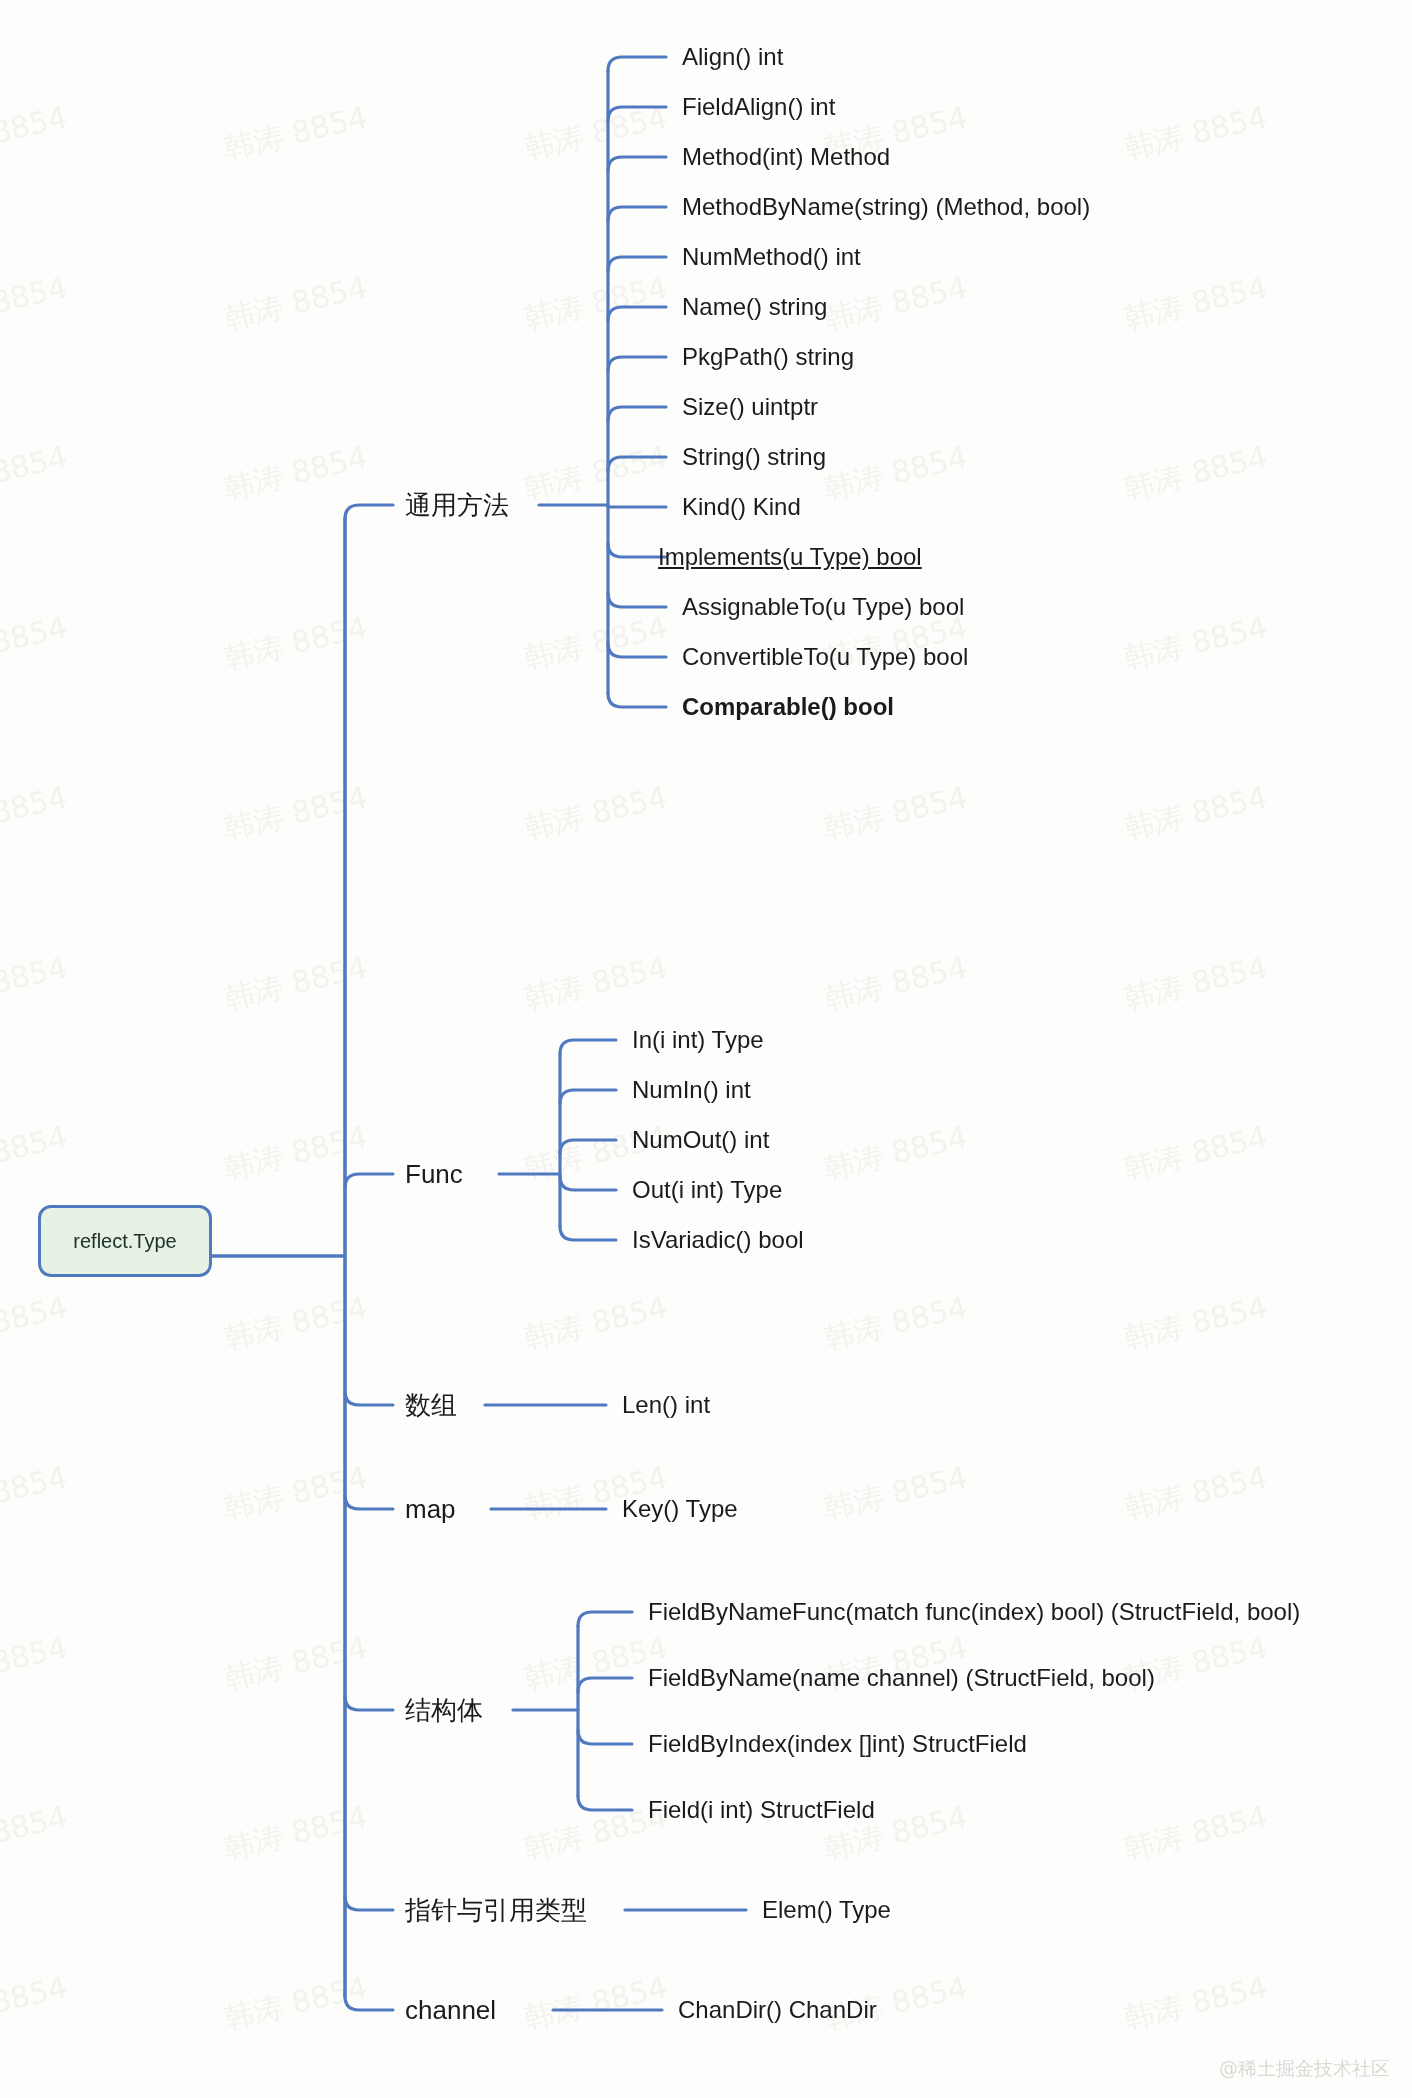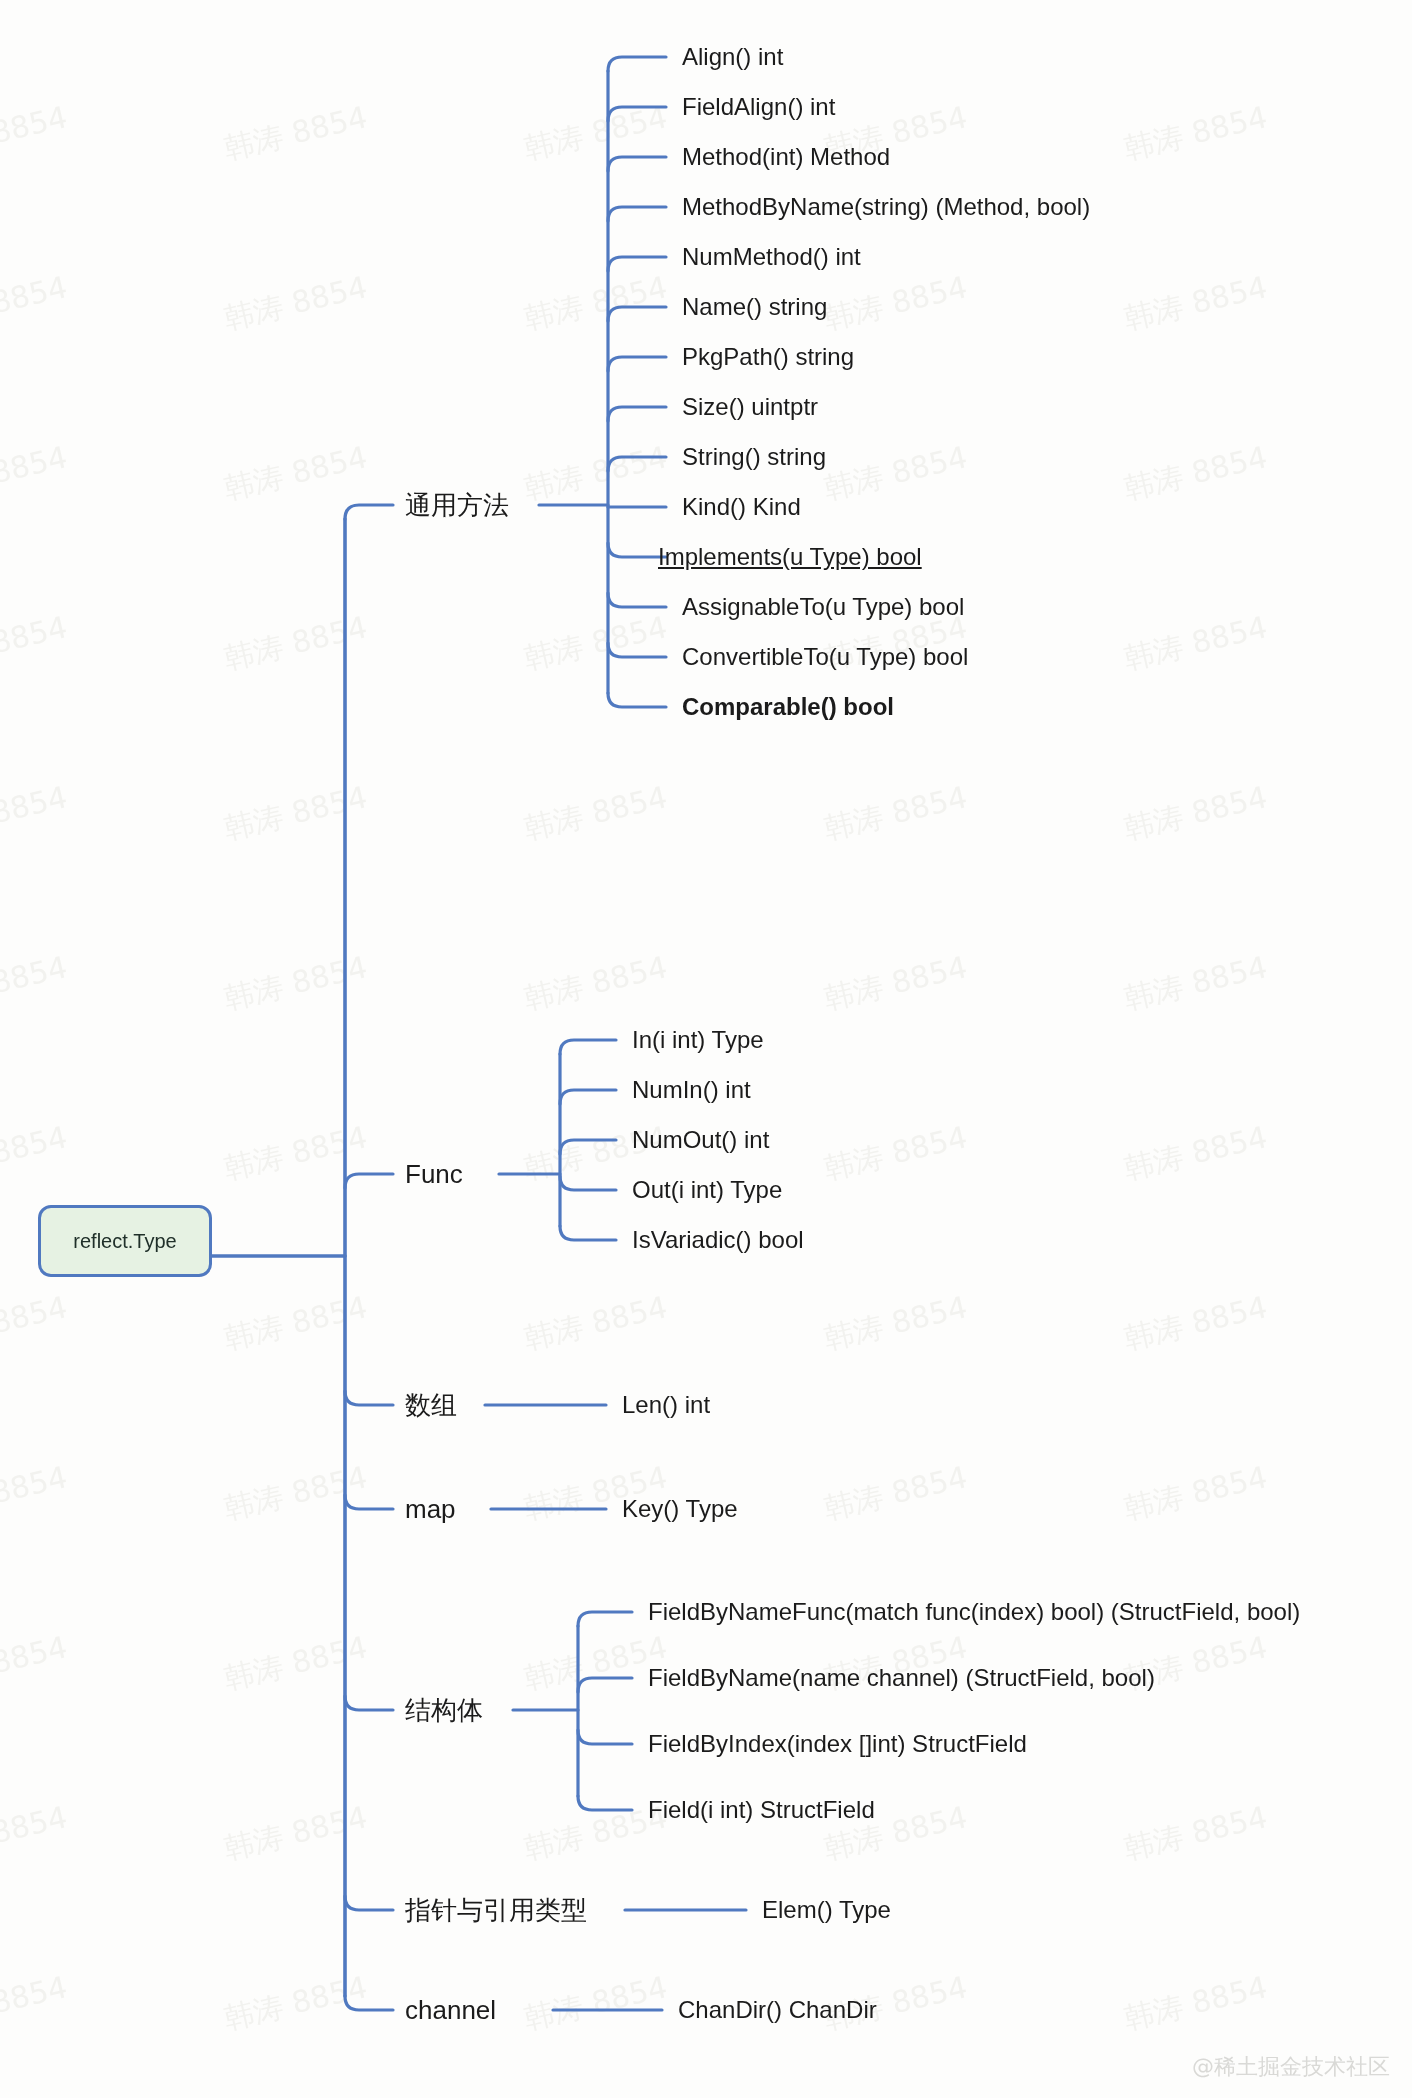--- a/index.html
+++ b/index.html
@@ -79,21 +79,21 @@
     white-space: nowrap;
     transform: translateY(-50%);
     font-family: "Liberation Sans", "DejaVu Sans", sans-serif;
   }
   
   #credit {
     position: absolute;
     right: 22px;
     bottom: 16px;
     z-index: 4;
-    font-size: 22px;
+    font-size: 19px;
     color: #d9d9d6;
     white-space: nowrap;
     font-family: "DejaVu Sans", sans-serif;
   }
 </style>
 </head>
 <body>
 
 <div id="canvas">
 

